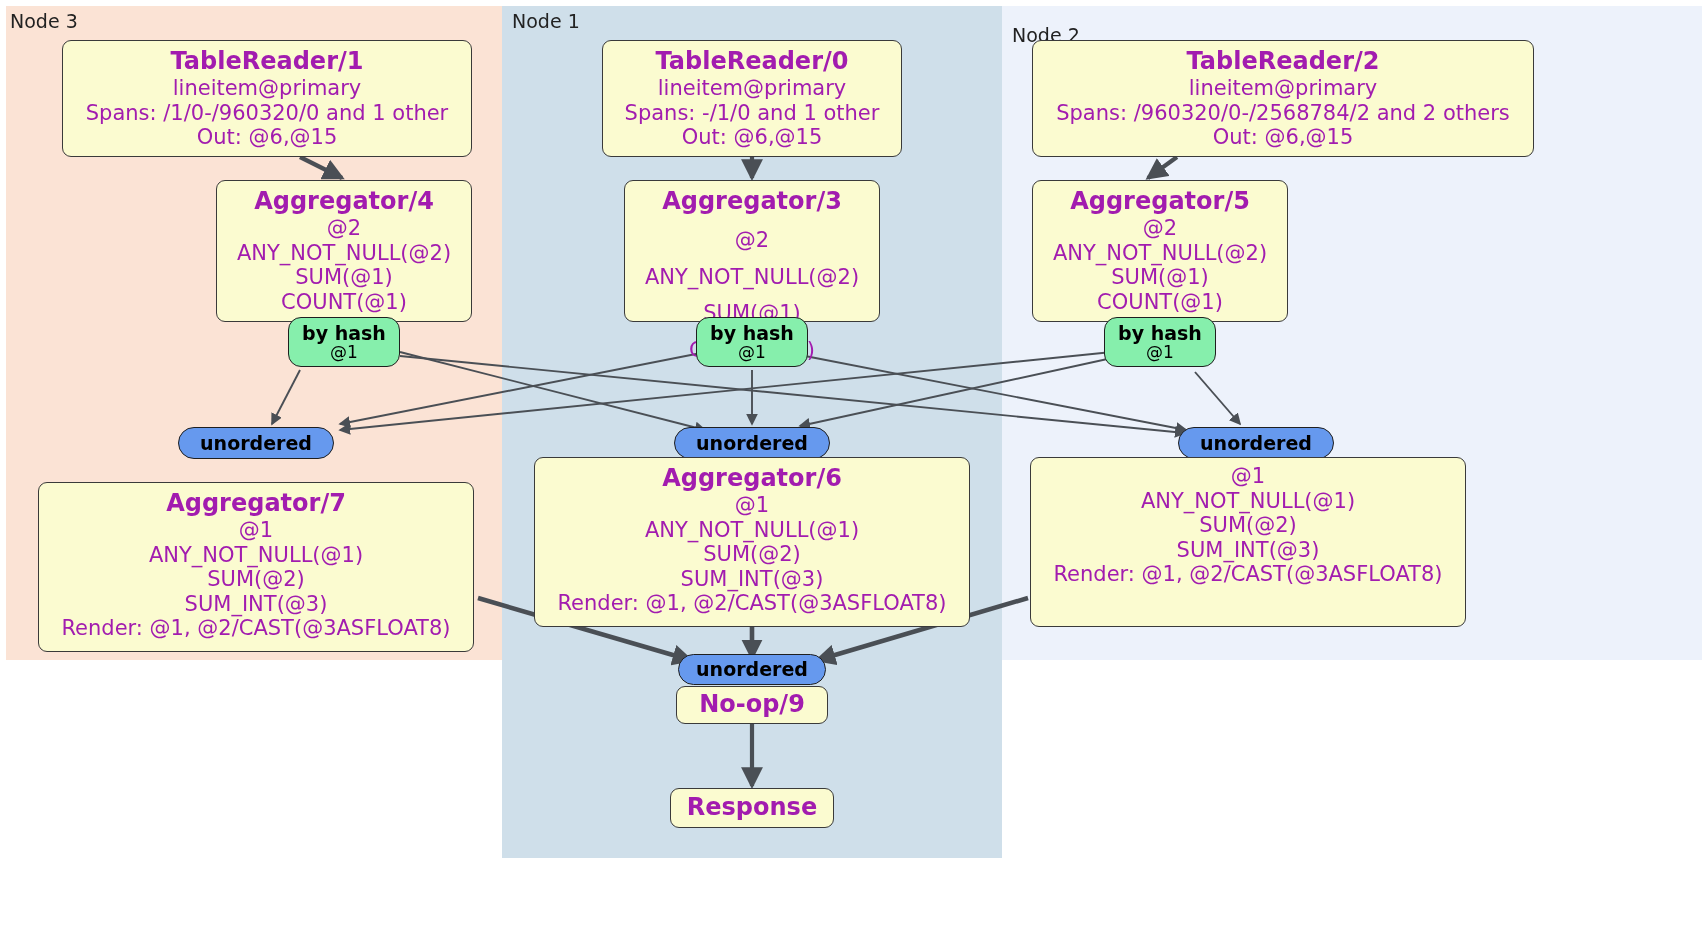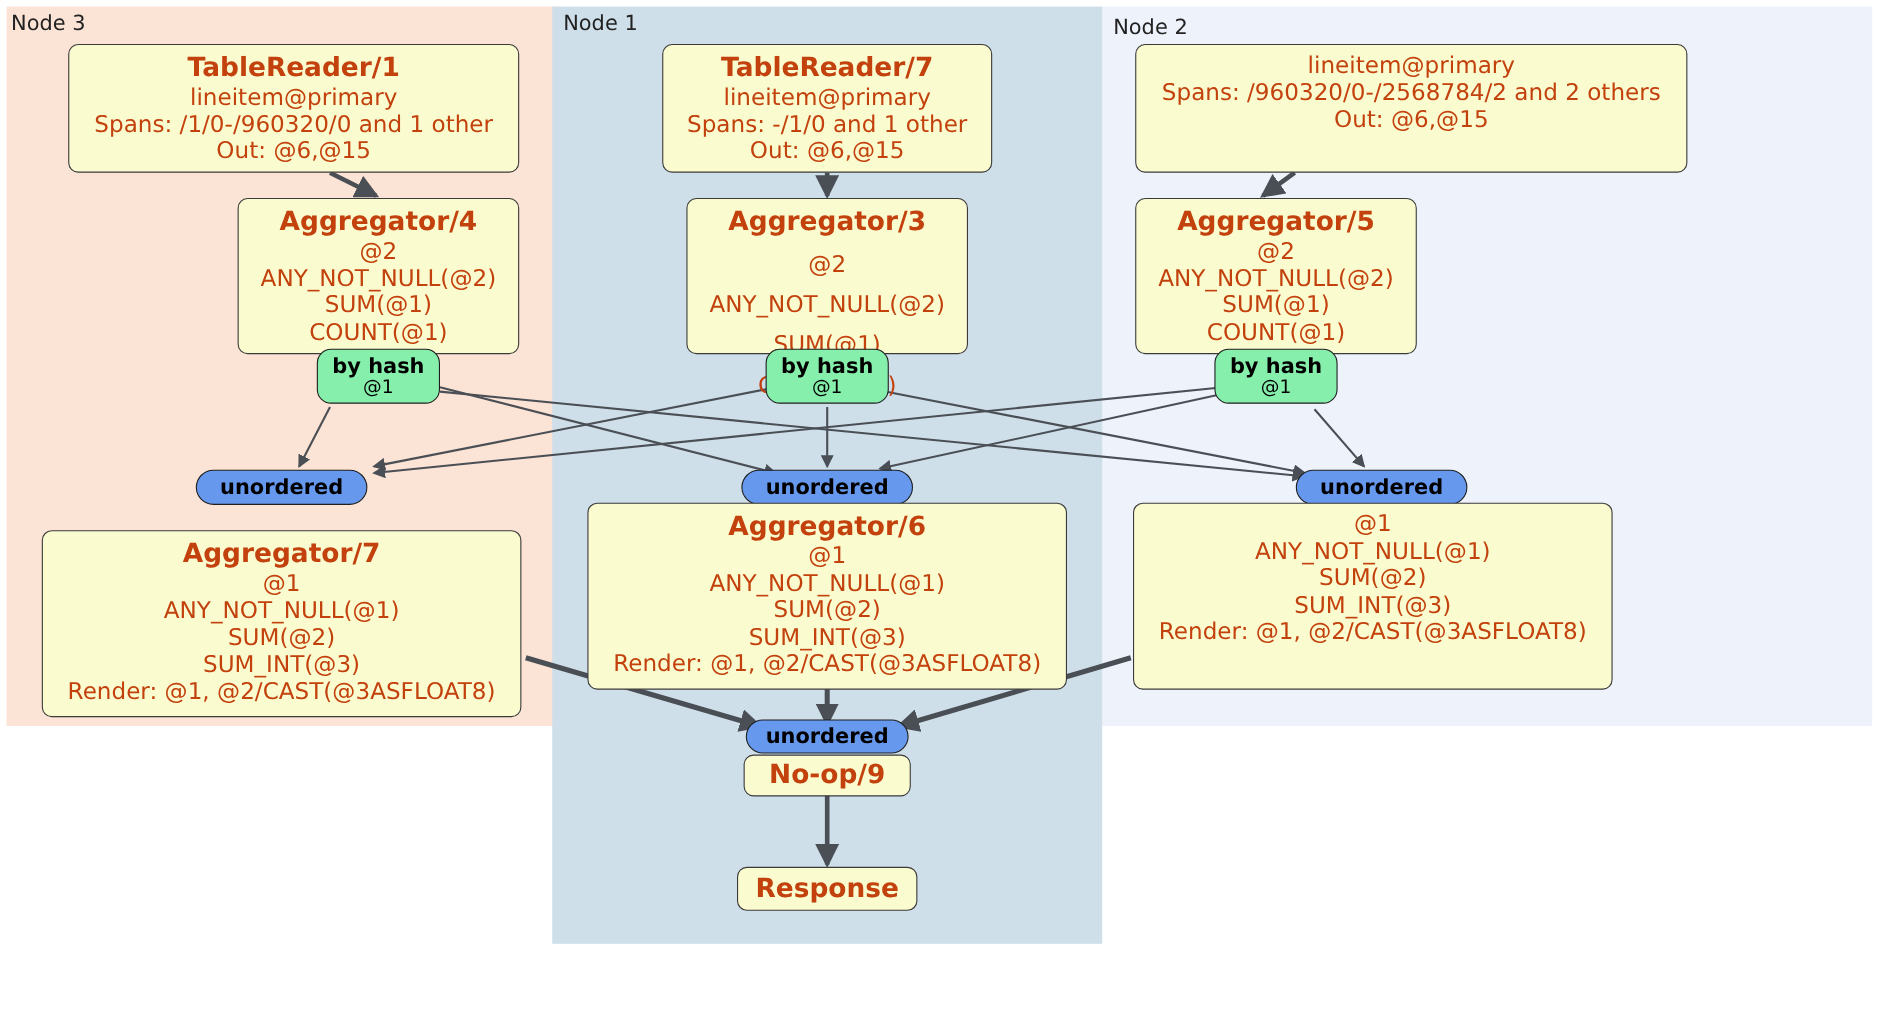--- a/index.html
+++ b/index.html
@@ -9,21 +9,21 @@
 
   
   .panel{position:absolute;box-sizing:border-box;}
   .panel-label{position:absolute;font-size:19px;color:#222;font-family:"DejaVu Sans","Liberation Sans",sans-serif;}
 
   
   .proc{
     position:absolute;box-sizing:border-box;
     background:#fbfbd0;border:1.6px solid #3a3a3a;border-radius:9px;
     text-align:center;padding:6px 10px 7px 10px;
-    line-height:1.17;color:#c2410c;font-size:21px;
+    line-height:1.17;color:#a21caf;font-size:21px;
     display:flex;flex-direction:column;justify-content:flex-start;align-items:stretch;
   }
   .proc .title{font-weight:bold;font-size:24px;letter-spacing:0px;margin-bottom:1px;}
   .proc .ln{font-size:21px;white-space:nowrap;}
 
   
   .pill{
     position:absolute;box-sizing:border-box;
     border:1.6px solid #1f1f1f;border-radius:14px;
     text-align:center;color:#000;
@@ -42,21 +42,21 @@
 <body>
 
 <div id="stage">
 
   <div class="panel" style="left:6px;top:6px;width:500px;height:654px;background:#fbe3d5;">
   </div>
   <div class="panel-label" style="left:10px;top:10px;text-align:center;">Node 3</div>
 
   <div class="panel" style="left:1000px;top:6px;width:702px;height:654px;background:#edf2fb;">
   </div>
-  <div class="panel-label" style="left:1012px;top:14px;">Node 2</div>
+  <div class="panel-label" style="left:1012px;top:24px;">Node 2</div>
 
   <div class="panel" style="left:502px;top:6px;width:500px;height:852px;background:#cfdfea;">
   </div>
   <div class="panel-label" style="left:512px;top:10px;">Node 1</div>
 
   <svg class="edges" viewBox="0 0 1708 940">
     <defs>
       <marker id="ah" viewBox="0 0 10 10" refX="8.6" refY="5" markerWidth="5.2" markerHeight="5.2" orient="auto-start-reverse">
         <path d="M 0 0 L 10 5 L 0 10 z" fill="#4a4f55"></path>
       </marker>
@@ -95,27 +95,28 @@
   </svg>
 
   <div class="proc" style="left:62px;top:40px;width:410px;height:117px;">
     <div class="title">TableReader/1</div>
     <div class="ln">lineitem@primary</div>
     <div class="ln">Spans: /1/0-/960320/0 and 1 other</div>
     <div class="ln">Out: @6,@15</div>
   </div>
 
   <div class="proc" style="left:602px;top:40px;width:300px;height:117px;">
-    <div class="title">TableReader/7</div>
+    <div class="title">TableReader/0</div>
     <div class="ln">lineitem@primary</div>
     <div class="ln">Spans: -/1/0 and 1 other</div>
     <div class="ln">Out: @6,@15</div>
   </div>
 
   <div class="proc" style="left:1032px;top:40px;width:502px;height:117px;">
+    <div class="title">TableReader/2</div>
     <div class="ln">lineitem@primary</div>
     <div class="ln">Spans: /960320/0-/2568784/2 and 2 others</div>
     <div class="ln">Out: @6,@15</div>
   </div>
 
   <div class="proc" style="left:216px;top:180px;width:256px;height:142px;">
     <div class="title">Aggregator/4</div>
     <div class="ln">@2</div>
     <div class="ln">ANY_NOT_NULL(@2)</div>
     <div class="ln">SUM(@1)</div>

